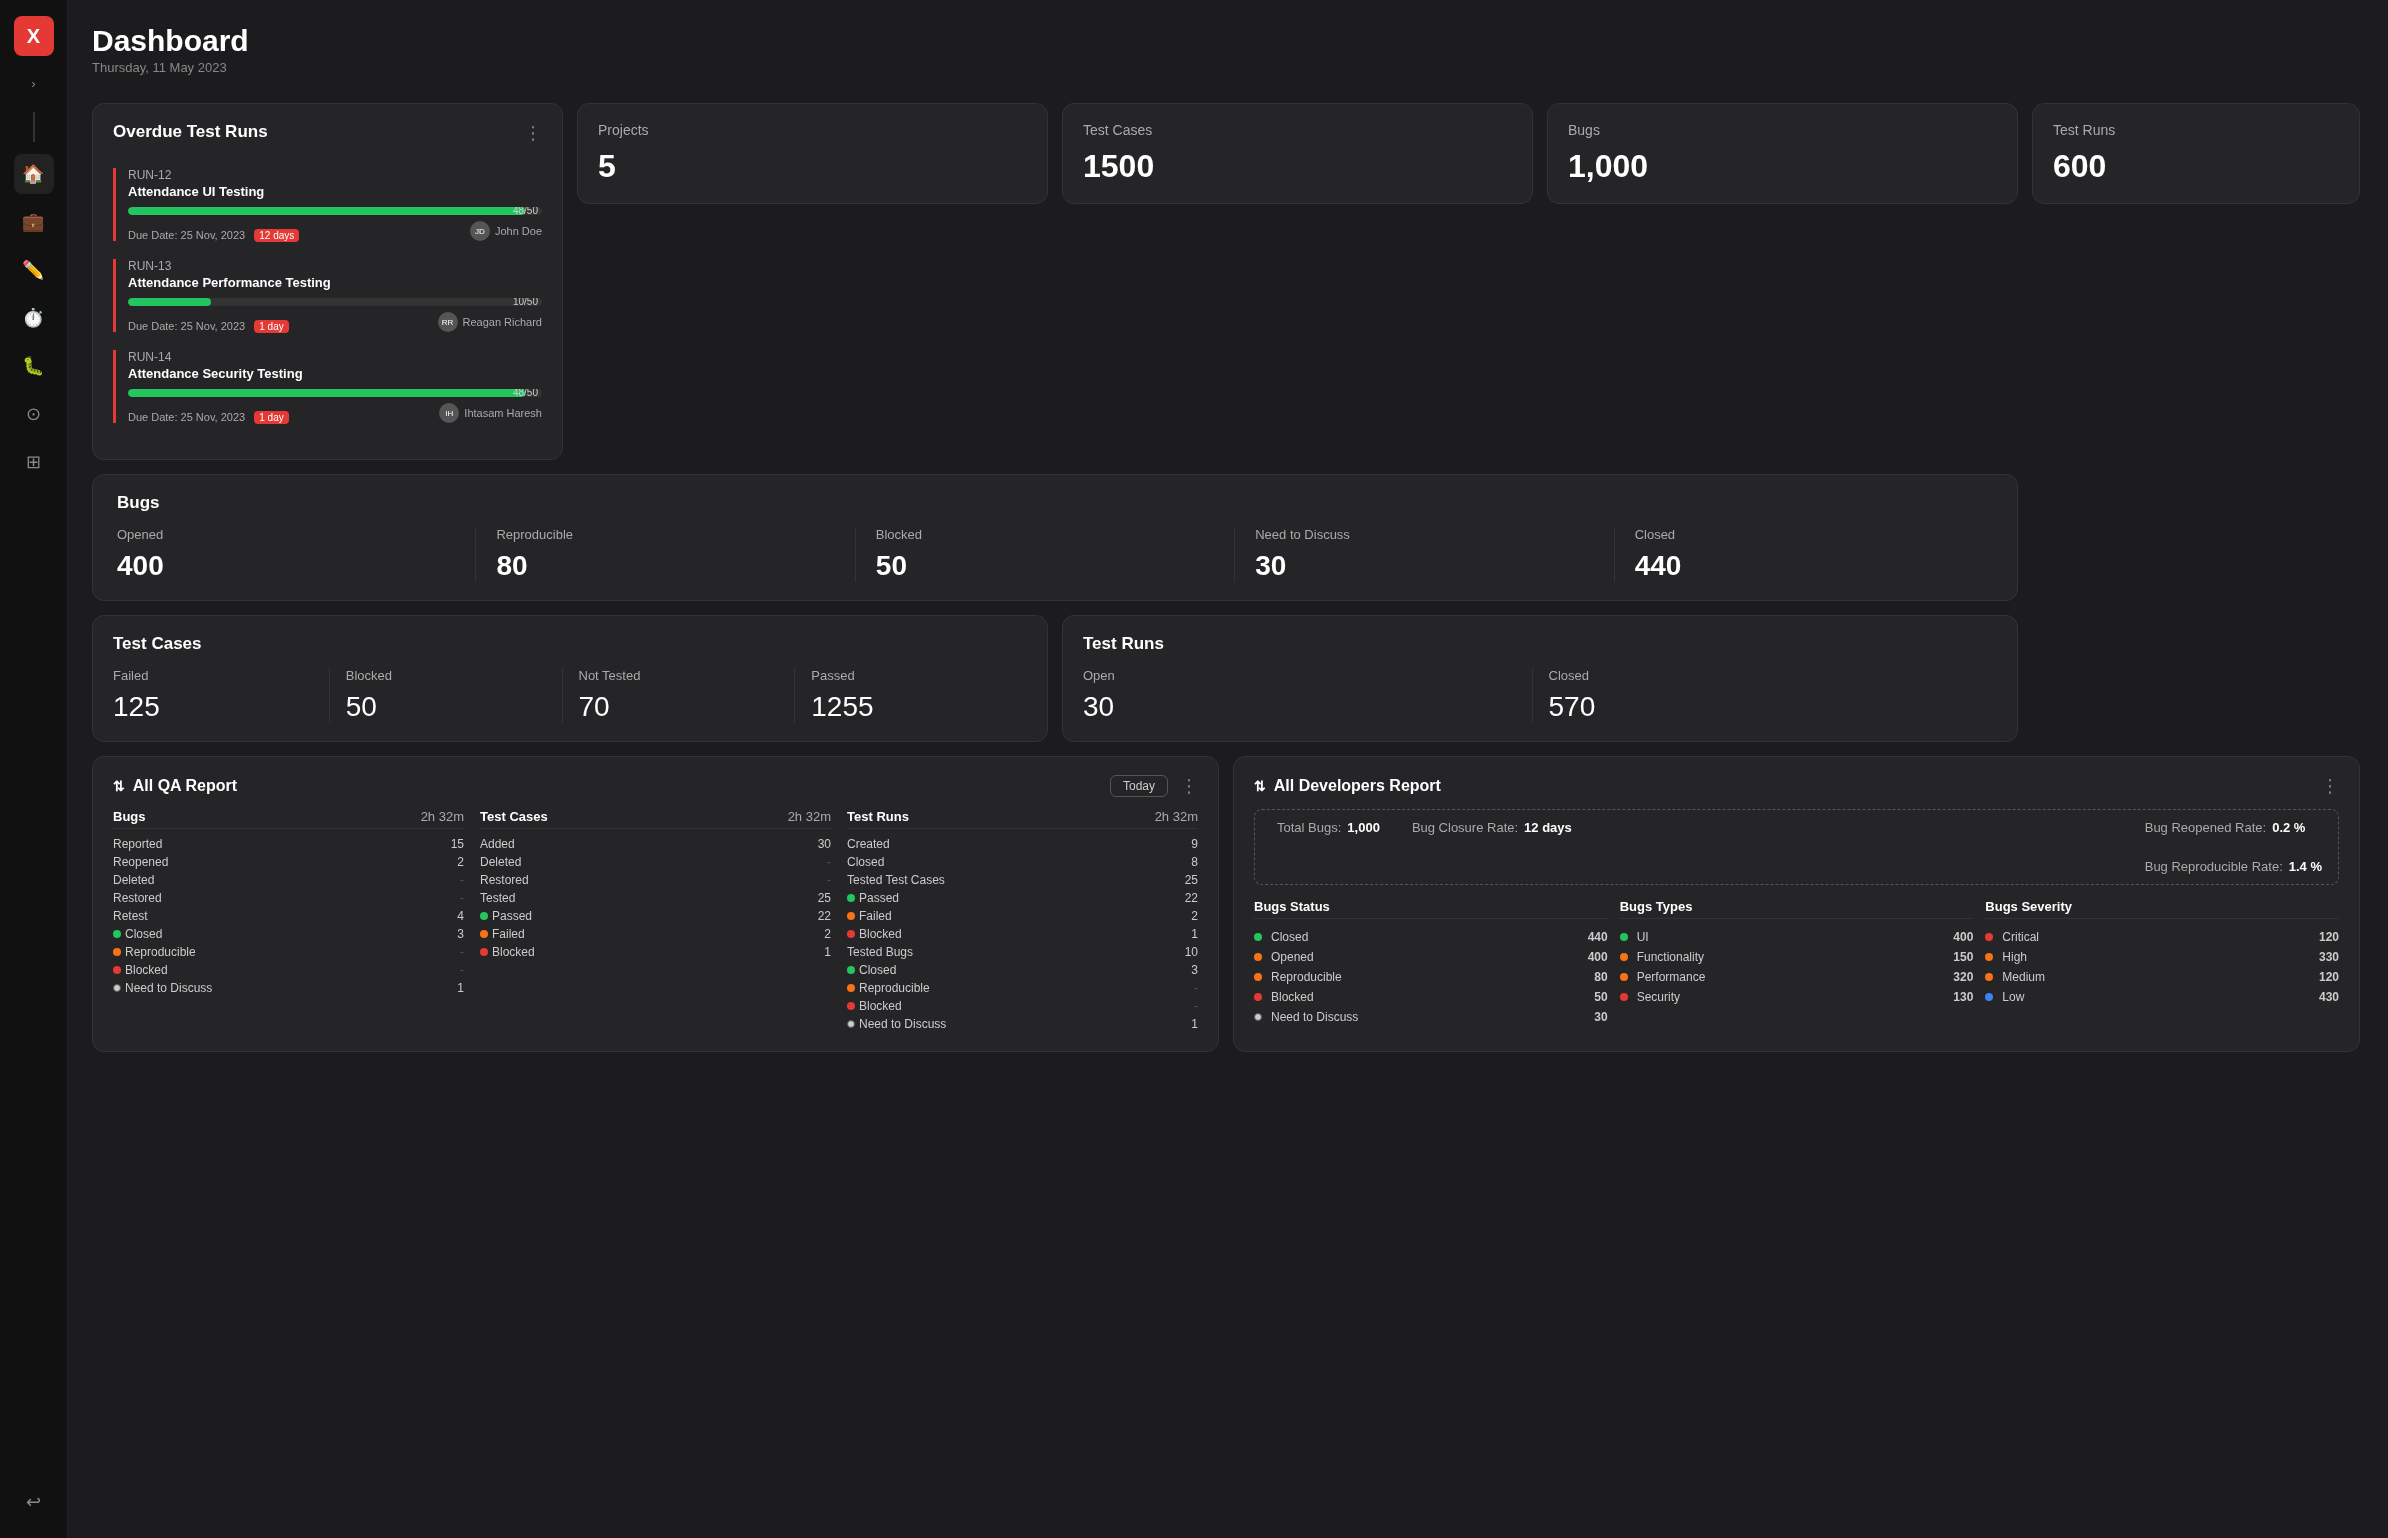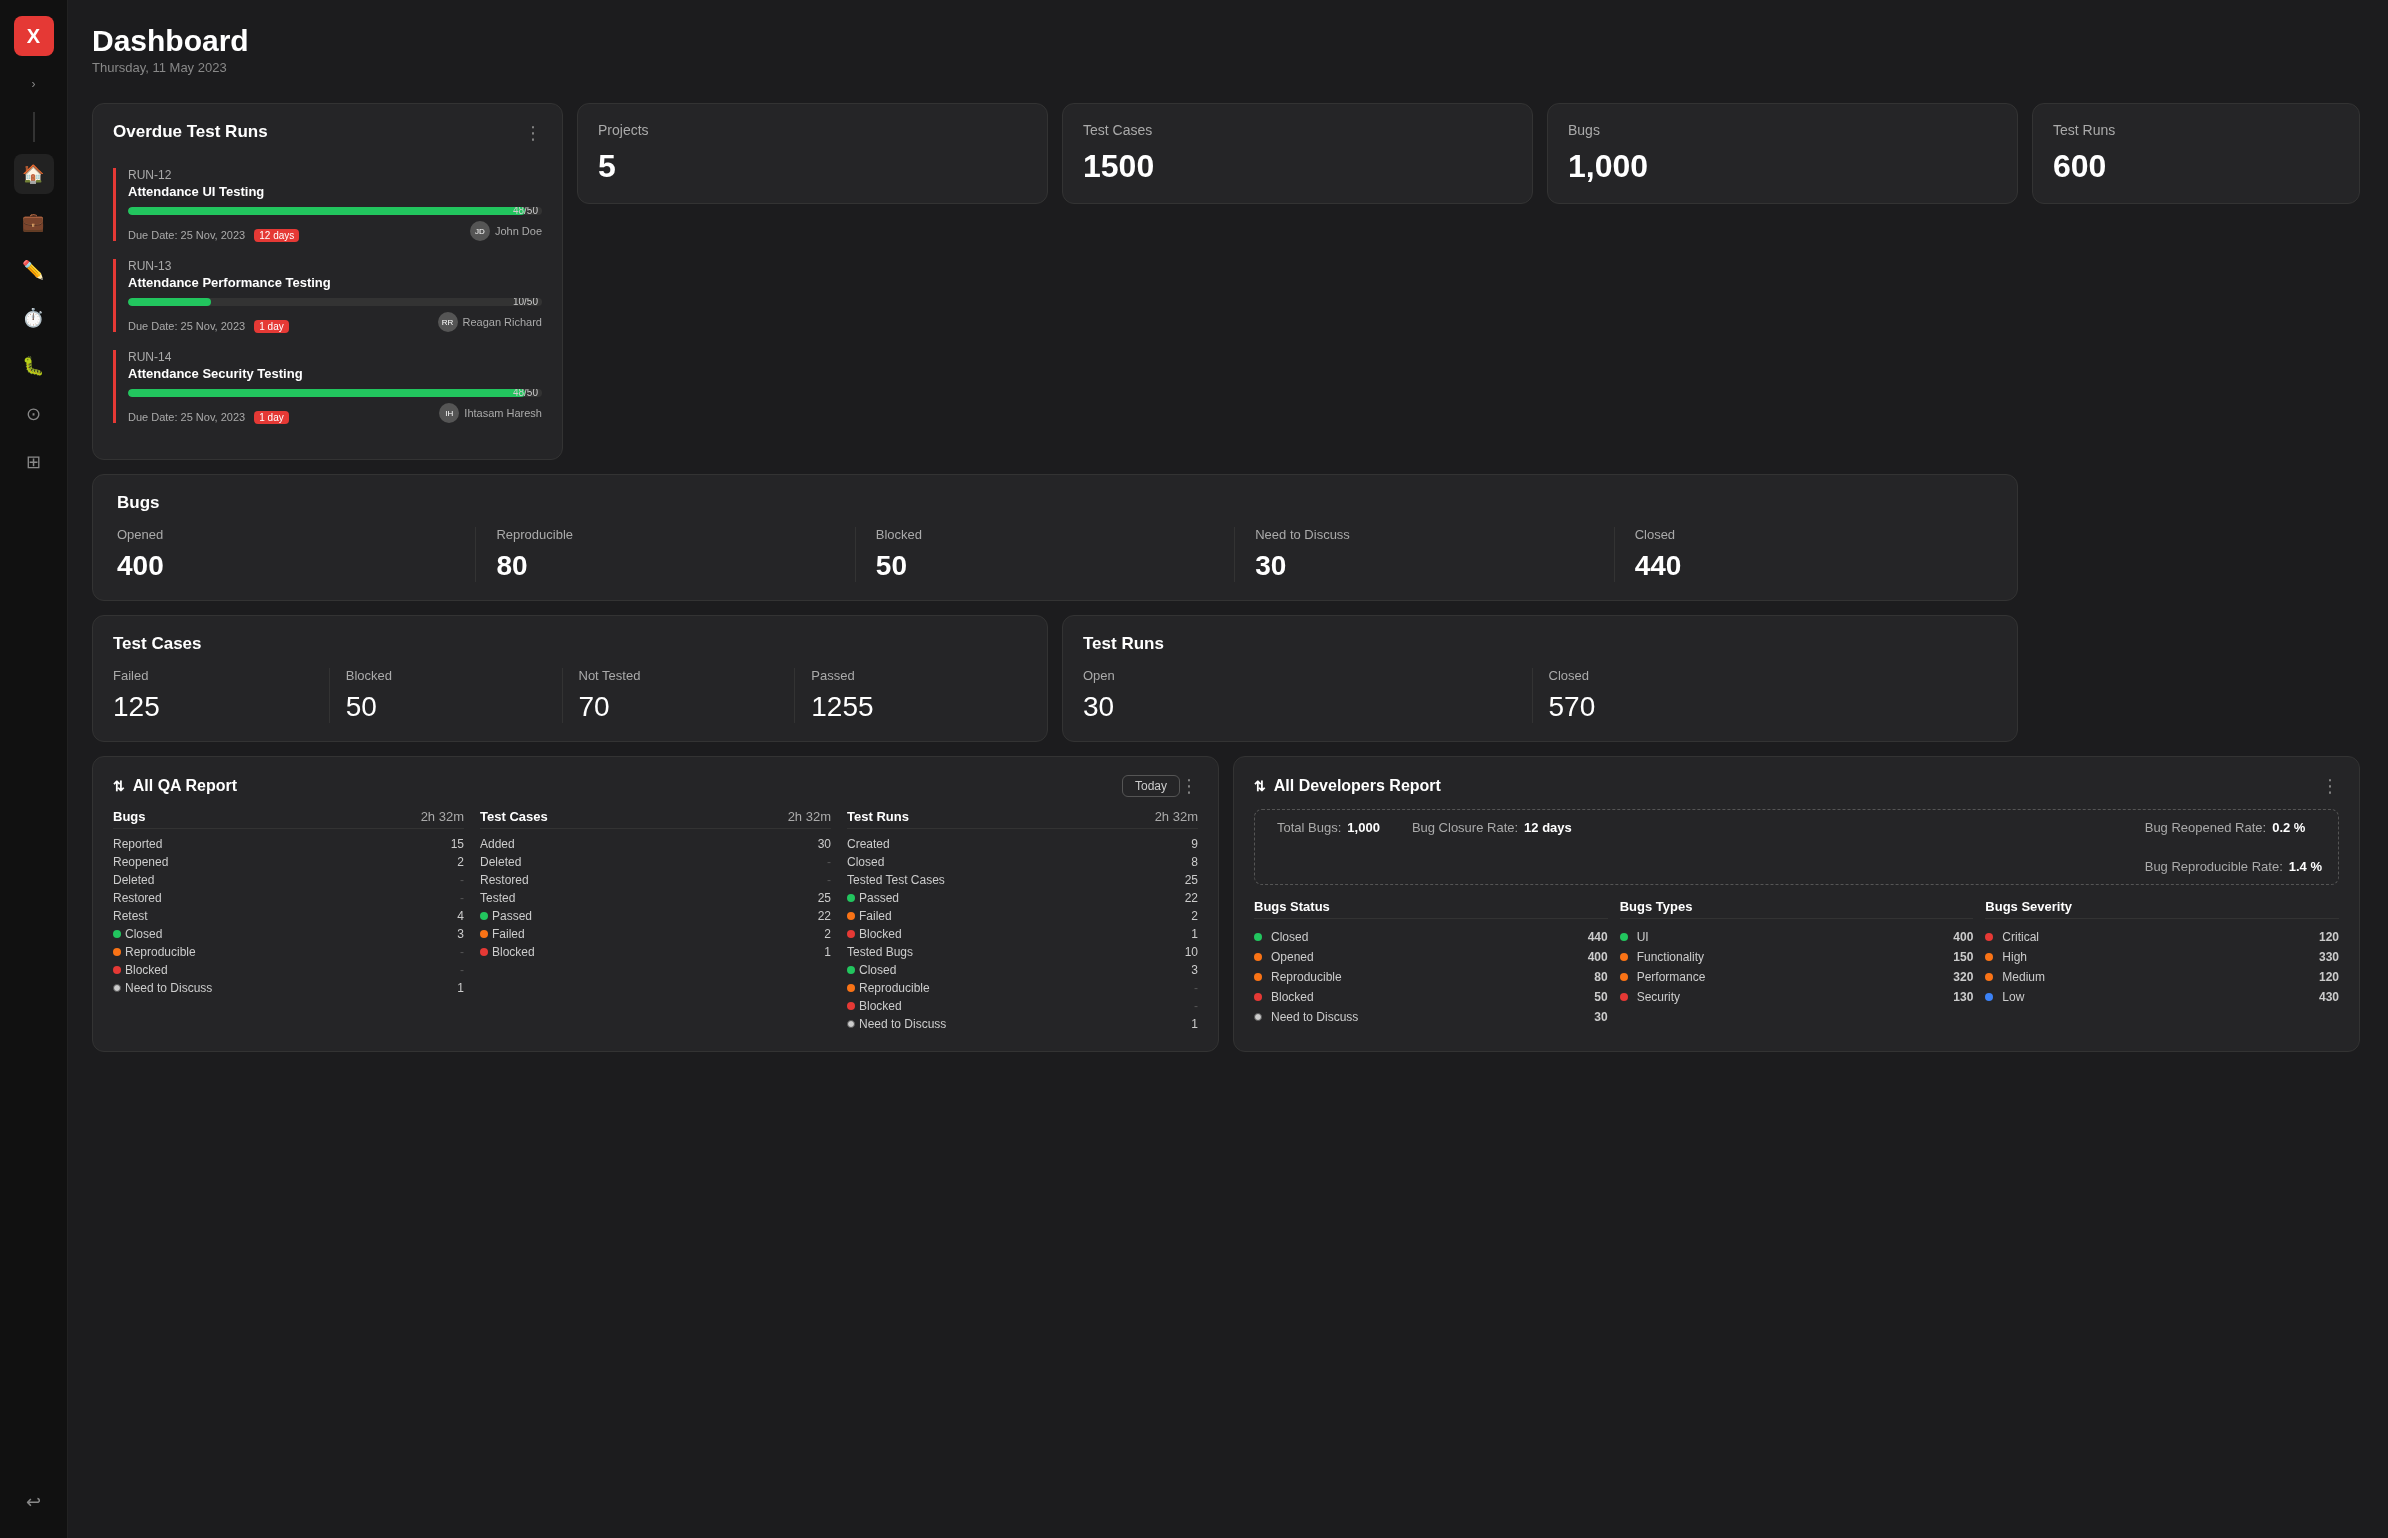--- a/index.html
+++ b/index.html
@@ -266,21 +266,21 @@
     .report-title {
       font-size: 16px;
       font-weight: 700;
       display: flex;
       align-items: center;
       gap: 8px;
     }
     .report-actions {
       display: flex;
       align-items: center;
-      gap: 0;
+      gap: 12px;
     }
     .today-btn {
       background: transparent;
       border: 1px solid #555;
       color: #ccc;
       border-radius: 6px;
       padding: 3px 12px;
       font-size: 12px;
       cursor: pointer;
     }

